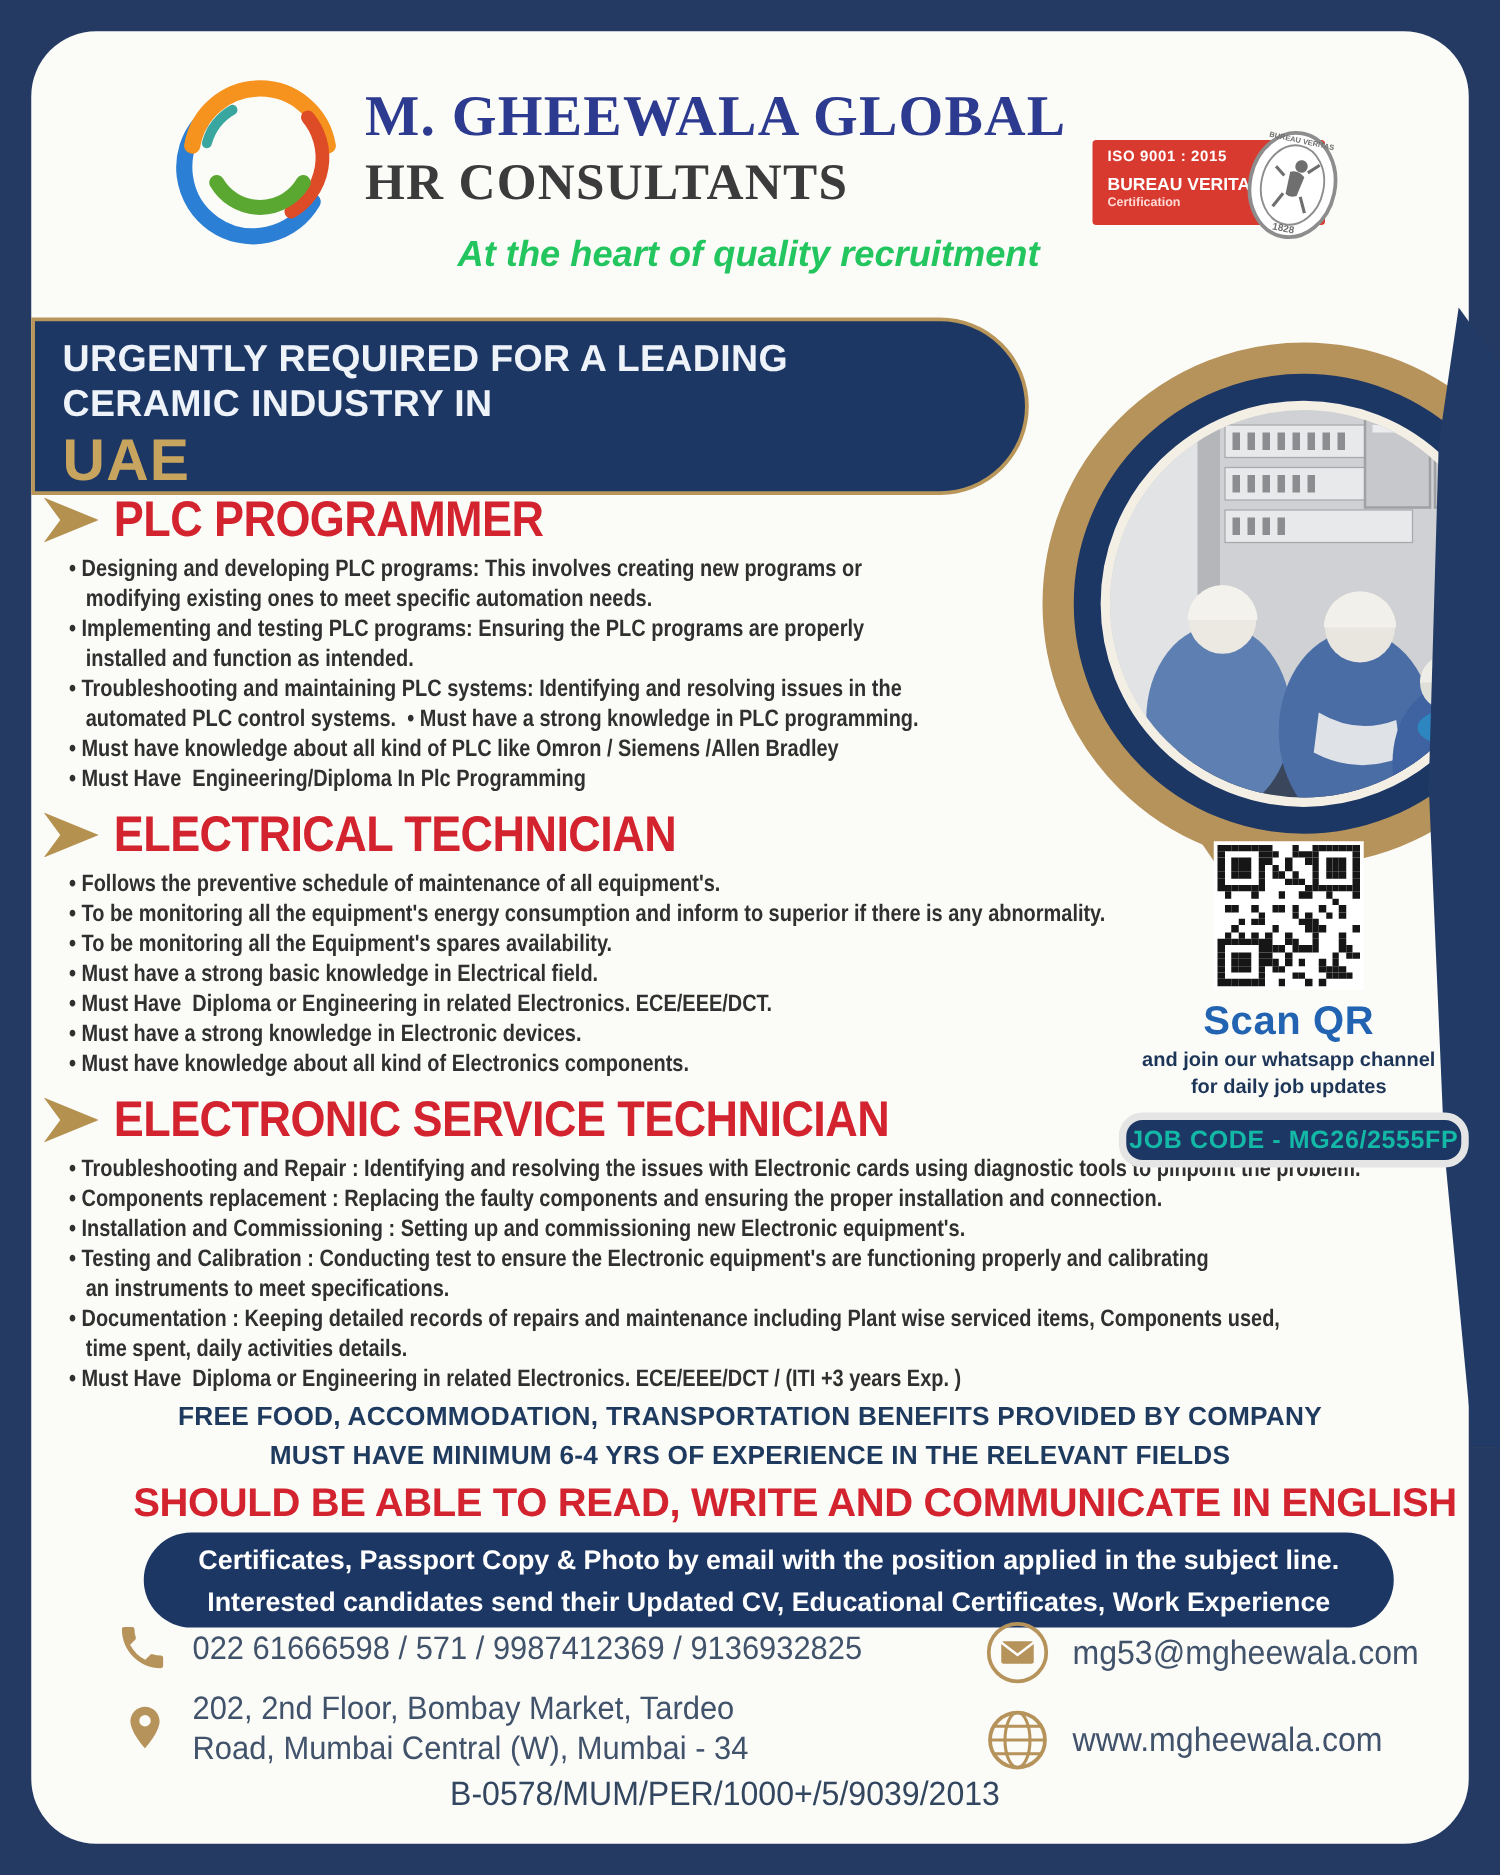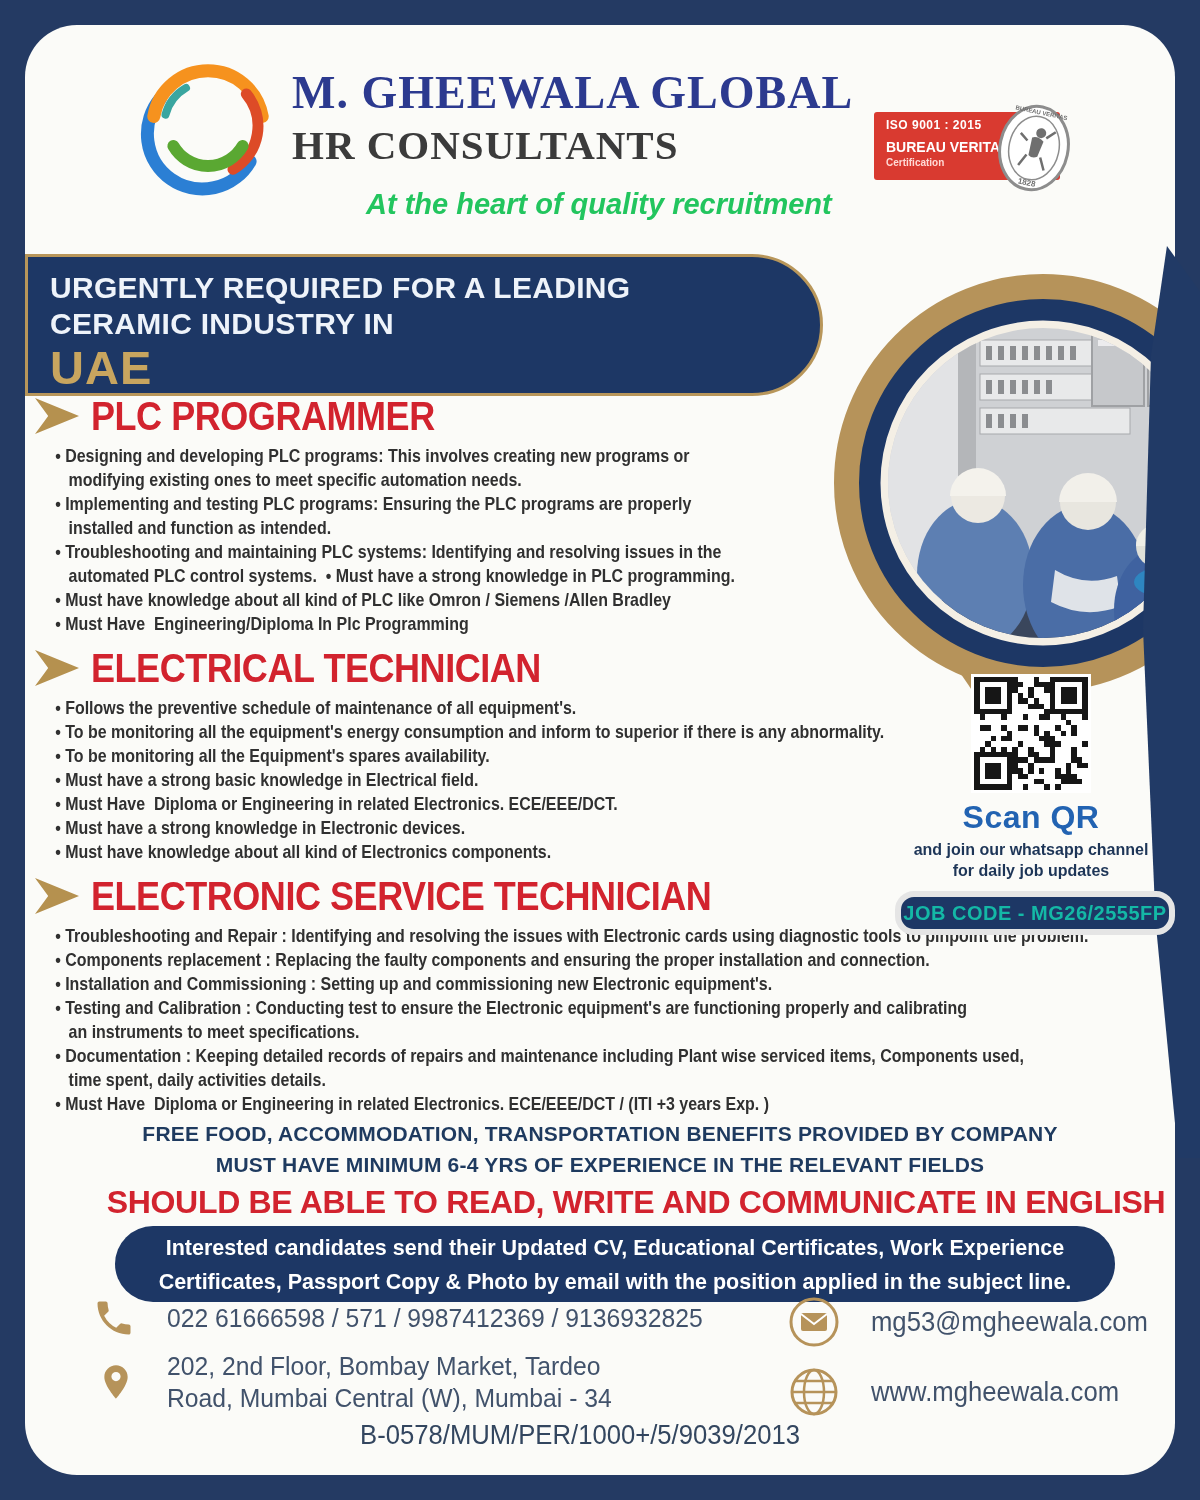--- a/index.html
+++ b/index.html
@@ -69,21 +69,21 @@
              color:#1e3a5f; font-size:21px; font-weight:bold; letter-spacing:.2px;}
   .benefit2{ position:absolute; left:0; top:1153px; width:1200px; text-align:center;
              color:#1e3a5f; font-size:21px; font-weight:bold; letter-spacing:.2px;}
   .english{ position:absolute; left:0; top:1184px; width:1200px; text-align:center;
             color:#d2232e; font-size:32px; font-weight:bold; letter-spacing:-.3px;margin-left:36px;}
   .cta{ position:absolute; left:115px; top:1226px; width:1000px; height:76px;
         background:#1d3765; border-radius:38px; text-align:center;
         color:#ffffff; font-weight:bold; font-size:21.5px; line-height:34px; padding-top:5px;
         box-sizing:border-box;}
   
-  .c-row{ position:absolute; display:flex; align-items:center; gap:31px;}
+  .c-row{ position:absolute; display:flex; align-items:center; gap:18px;}
   .c-text{ color:#41526b; font-size:26px; transform:scaleX(.95); transform-origin:0 50%;
            white-space:nowrap; line-height:32px;}
   .reg{ position:absolute; left:60px; top:1420px; width:1040px; text-align:center;
         color:#33465f; font-size:27px; transform:scaleX(.95); transform-origin:50% 0;}
   .icon-gold{ flex:0 0 auto;}
 </style>
 </head>
 <body>
 
 <div class="poster">
@@ -681,22 +681,22 @@
       <div>for daily job updates</div>
     </div>
     <div class="jobcode">JOB CODE - MG26/2555FP</div>
   </div>
 
   <div class="benefit1">FREE FOOD, ACCOMMODATION, TRANSPORTATION BENEFITS PROVIDED BY COMPANY</div>
   <div class="benefit2">MUST HAVE MINIMUM 6-4 YRS OF EXPERIENCE IN THE RELEVANT  FIELDS</div>
   <div class="english">SHOULD BE ABLE TO READ, WRITE AND COMMUNICATE IN ENGLISH</div>
 
   <div class="cta">
+    <div>Certificates, Passport Copy &amp; Photo by email with the position applied in the subject line.</div>
     <div>Interested candidates send their Updated CV, Educational Certificates, Work Experience</div>
-    <div>Certificates, Passport Copy &amp; Photo by email with the position applied in the subject line.</div>
   </div>
 
   <div class="c-row" style="left:92px; top:1296px;">
     <svg class="icon-gold" width="44" height="44" viewBox="0 0 24 24">
       <path fill="#b6935a" d="M6.62 10.79a15.05 15.05 0 0 0 6.59 6.59l2.2-2.2a1 1 0 0 1 1.01-.24c1.12.37 2.33.57 3.58.57a1 1 0 0 1 1 1V20a1 1 0 0 1-1 1C10.61 21 3 13.39 3 4a1 1 0 0 1 1-1h3.5a1 1 0 0 1 1 1c0 1.25.2 2.46.57 3.58a1 1 0 0 1-.24 1.01l-2.21 2.2z"></path>
     </svg>
     <div class="c-text">022 61666598 / 571 / 9987412369 / 9136932825</div>
   </div>
 
   <div class="c-row" style="left:96px; top:1350px;">

